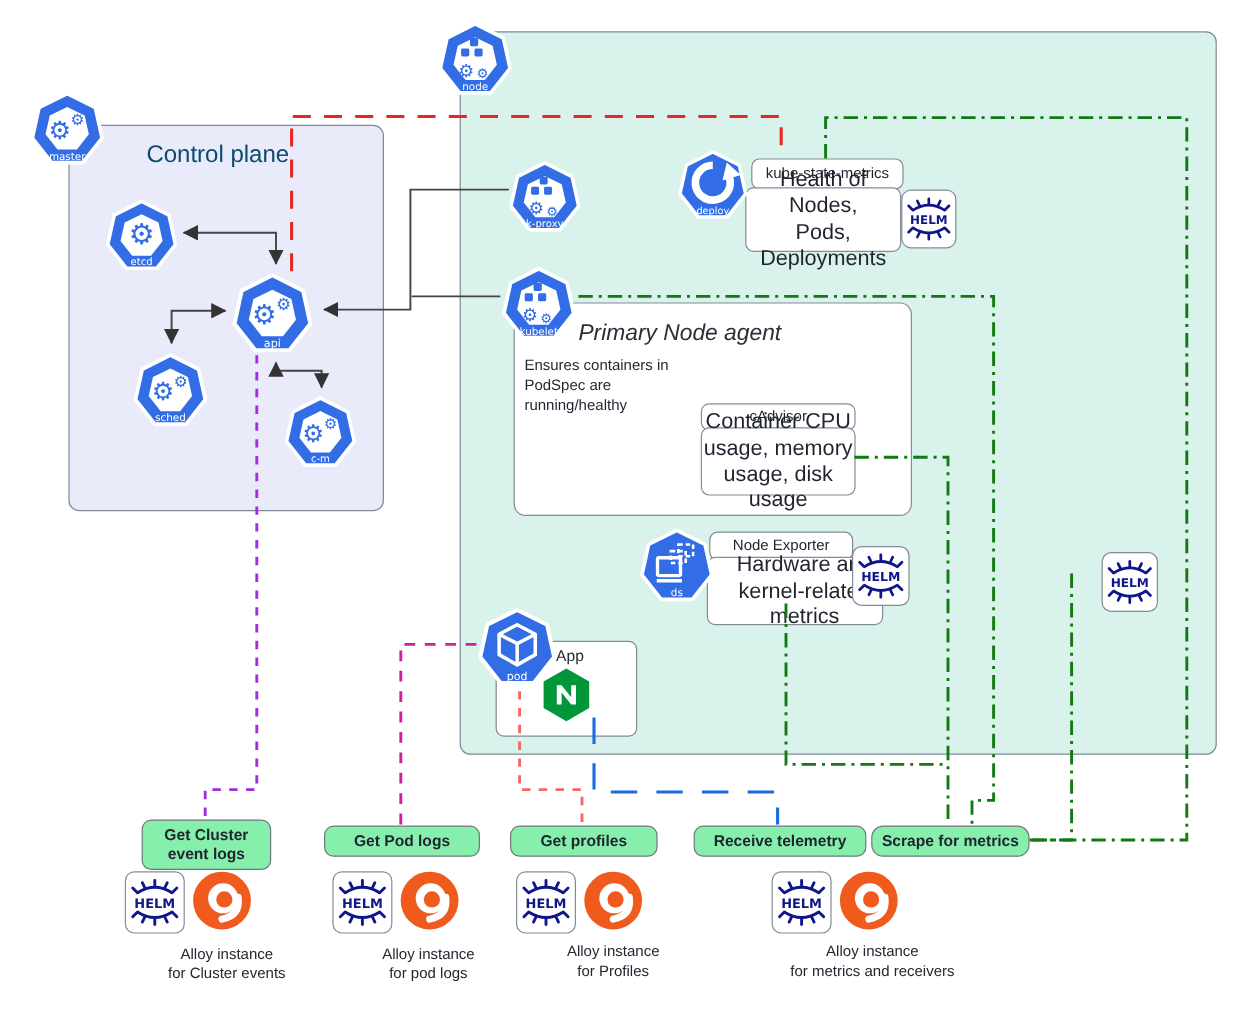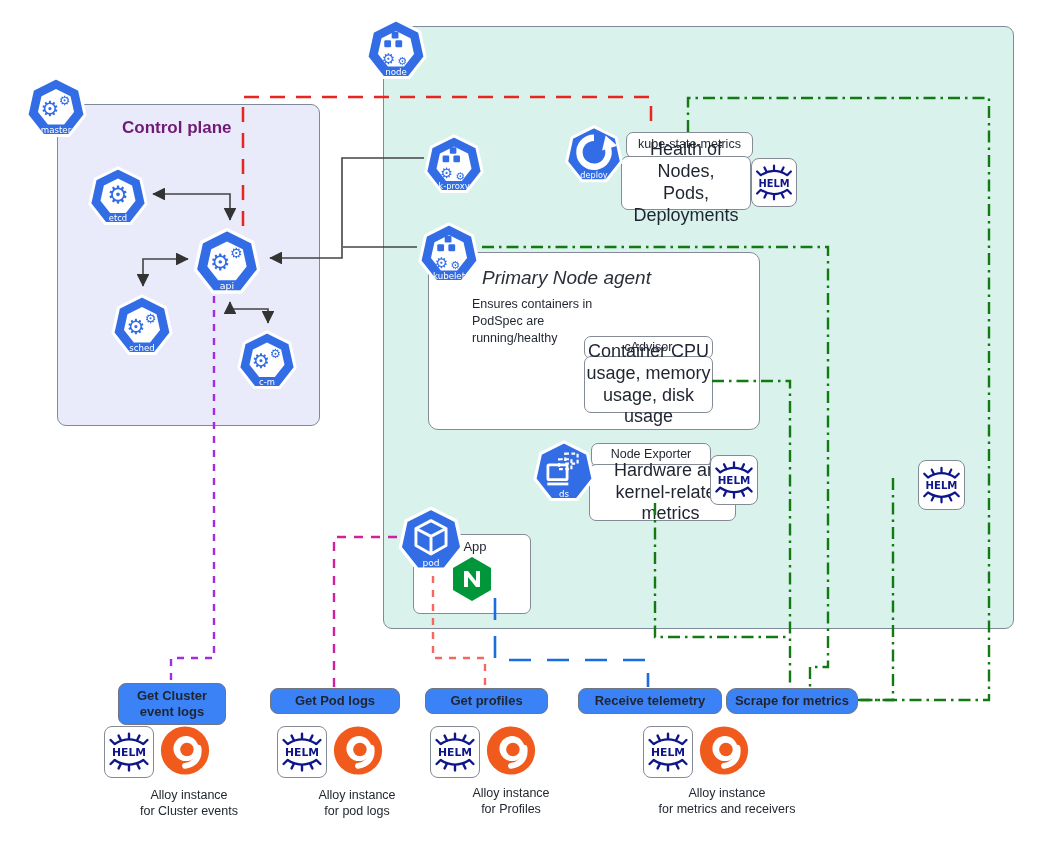--- a/index.html
+++ b/index.html
@@ -3,26 +3,26 @@
 <meta charset="utf-8">
 <style>
   html,body{margin:0;padding:0;background:#fff;}
   .canvas{position:relative;width:1040px;height:842px;background:#fff;overflow:hidden;
           font-family:"Liberation Sans",sans-serif;color:#1f2430;}
   .region{position:absolute;border:1.5px solid #7e8a99;border-radius:9px;z-index:1;}
   .wbox{position:absolute;background:#fff;border:1.5px solid #848a96;border-radius:7px;
         z-index:2;display:flex;align-items:center;justify-content:center;text-align:center;
         font-size:18px;line-height:1.22;white-space:pre-line;}
   .wbox.hdr{font-weight:normal;font-size:12.5px;}
-  .actionbox{position:absolute;background:#3b82f6;border:1.5px solid #6f7680;border-radius:8px;
+  .actionbox{position:absolute;background:#86efac;border:1.5px solid #6f7680;border-radius:8px;
         z-index:2;display:flex;align-items:center;justify-content:center;text-align:center;
         font-weight:bold;font-size:13px;line-height:1.25;white-space:pre-line;}
-  .cp-title{position:absolute;font-weight:bold;font-size:17px;color:#701a75;z-index:2;}
+  .cp-title{position:absolute;font-weight:normal;font-size:20px;color:#0c4a6e;z-index:2;}
   .pna-title{position:absolute;font-style:italic;font-size:19px;color:#2a2f38;z-index:3;}
-  .pna-body{position:absolute;font-size:12.5px;line-height:1.35;white-space:pre-line;z-index:3;margin-left:35px;}
+  .pna-body{position:absolute;font-size:12.5px;line-height:1.35;white-space:pre-line;z-index:3;}
   .cap{position:absolute;transform:translateX(-50%);text-align:center;font-size:12.5px;
        line-height:1.3;z-index:2;color:#222831;}
   .cap span{display:block;}
   .k8icon{position:absolute;z-index:6;}
   .k8icon text{font-family:"DejaVu Sans",sans-serif;}
   .klabel{fill:#fff;font-size:14px;}
   .helmbox{position:absolute;background:#fff;border:1.5px solid #848a96;border-radius:8px;
            z-index:2;display:flex;align-items:center;justify-content:center;}
   .helmbox svg{width:100%;height:100%;}
   .alloy{position:absolute;z-index:2;}

